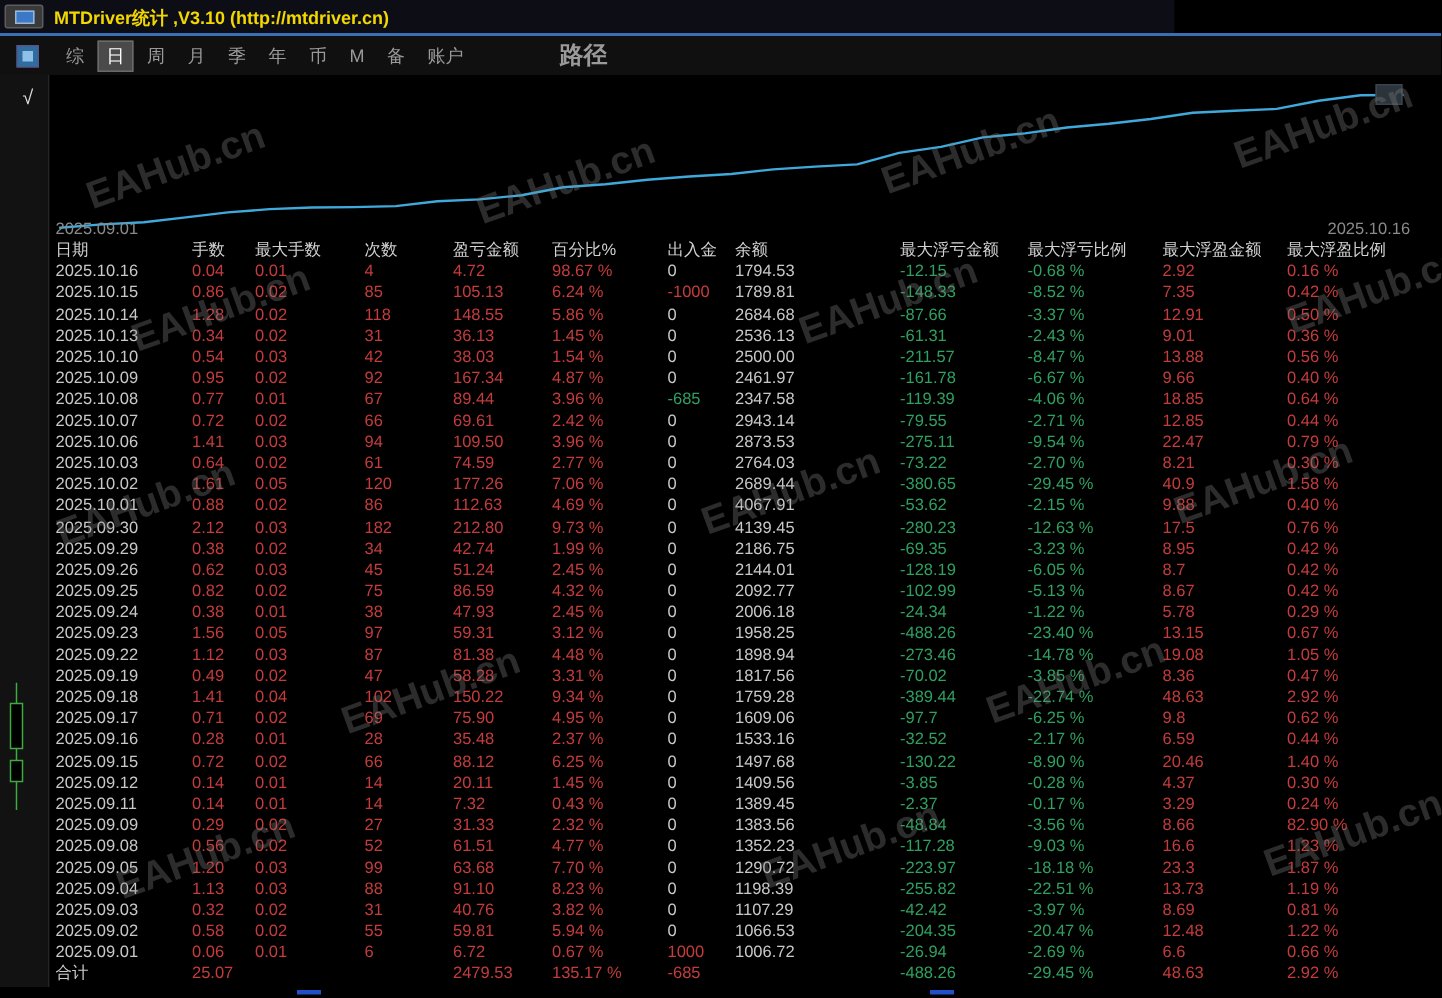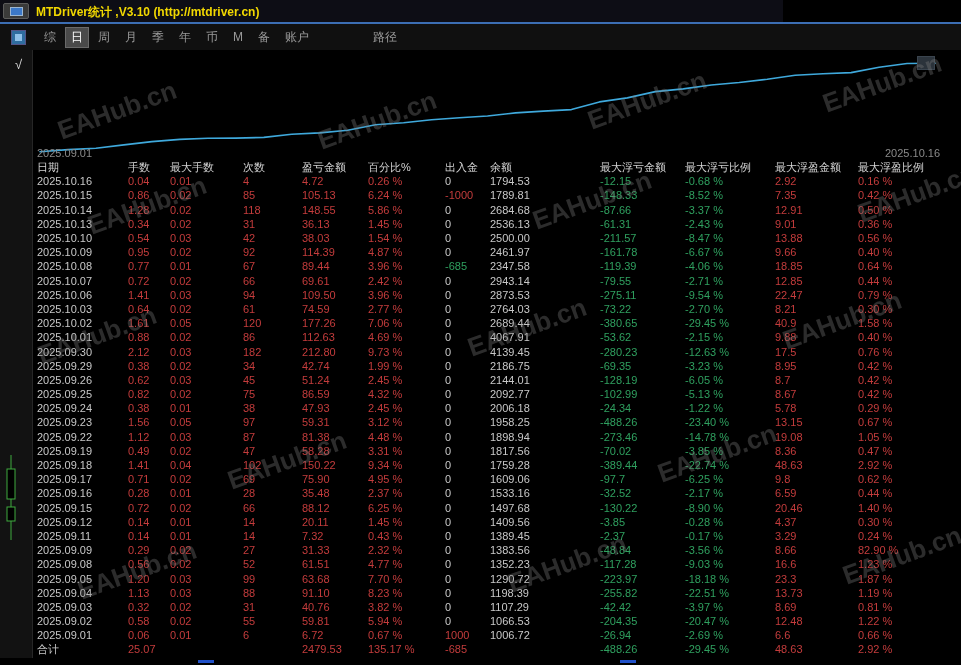--- a/index.html
+++ b/index.html
@@ -16,21 +16,21 @@
   .accent { position:absolute; left:0; top:22px; width:961px; height:2px; background:#3c6eb4; }
 
   
   .menubar { position:absolute; left:0; top:24px; width:961px; height:26px; background:#101010;
              display:flex; align-items:center; }
   .menu-icon { margin-left:11px; width:15px; height:15px; background:#2f6da0; border:1px solid #558; position:relative; }
   .menu-icon::after { content:""; position:absolute; left:3px; top:3px; width:7px; height:7px; background:#8fc0e8; }
   .tabs { display:flex; margin-left:12px; gap:3px; align-items:center; }
   .tab { color:#9a9a9a; font-size:12px; padding:2px 6px; cursor:default; }
   .tab.selected { background:#4a4a4a; color:#ffffff; border:1px solid #6a6a6a; padding:1px 5px; }
-  .path-label { color:#9a9a9a; font-size:12px; margin-left:58px; }
+  .path-label { color:#9a9a9a; font-size:16px; margin-left:58px;font-weight:bold; }
 
   
   .left-strip { position:absolute; left:0; top:50px; width:33px; height:608px; background:#121212; }
   .strip-divider { position:absolute; left:32px; top:50px; width:1px; height:608px; background:#262626; }
   .check-icon { position:absolute; left:15px; top:57px; color:#dddddd; font-size:13px; }
   .candles { position:absolute; left:2px; top:455px; }
 
   
   .panel { position:absolute; left:33px; top:50px; width:756px; height:608px; background:#000; }
   .chart-svg { position:absolute; left:0; top:0; }
@@ -122,21 +122,21 @@
           <div class="cell c-head">最大浮盈金额</div>
           <div class="cell c-head">最大浮盈比例</div>
         </div>
       <div>
           <div class="trow">
             <div class="cell c-white">2025.10.16</div>
             <div class="cell c-red">0.04</div>
             <div class="cell c-red">0.01</div>
             <div class="cell c-red">4</div>
             <div class="cell c-red">4.72</div>
-            <div class="cell c-red">0.26 %</div>
+            <div class="cell c-red">98.67 %</div>
             <div class="cell c-dim">0</div>
             <div class="cell c-white">1794.53</div>
             <div class="cell c-green">-12.15</div>
             <div class="cell c-green">-0.68 %</div>
             <div class="cell c-red">2.92</div>
             <div class="cell c-red">0.16 %</div>
           </div>
           <div class="trow">
             <div class="cell c-white">2025.10.15</div>
             <div class="cell c-red">0.86</div>
@@ -191,21 +191,21 @@
             <div class="cell c-green">-211.57</div>
             <div class="cell c-green">-8.47 %</div>
             <div class="cell c-red">13.88</div>
             <div class="cell c-red">0.56 %</div>
           </div>
           <div class="trow">
             <div class="cell c-white">2025.10.09</div>
             <div class="cell c-red">0.95</div>
             <div class="cell c-red">0.02</div>
             <div class="cell c-red">92</div>
-            <div class="cell c-red">114.39</div>
+            <div class="cell c-red">167.34</div>
             <div class="cell c-red">4.87 %</div>
             <div class="cell c-dim">0</div>
             <div class="cell c-white">2461.97</div>
             <div class="cell c-green">-161.78</div>
             <div class="cell c-green">-6.67 %</div>
             <div class="cell c-red">9.66</div>
             <div class="cell c-red">0.40 %</div>
           </div>
           <div class="trow">
             <div class="cell c-white">2025.10.08</div>

